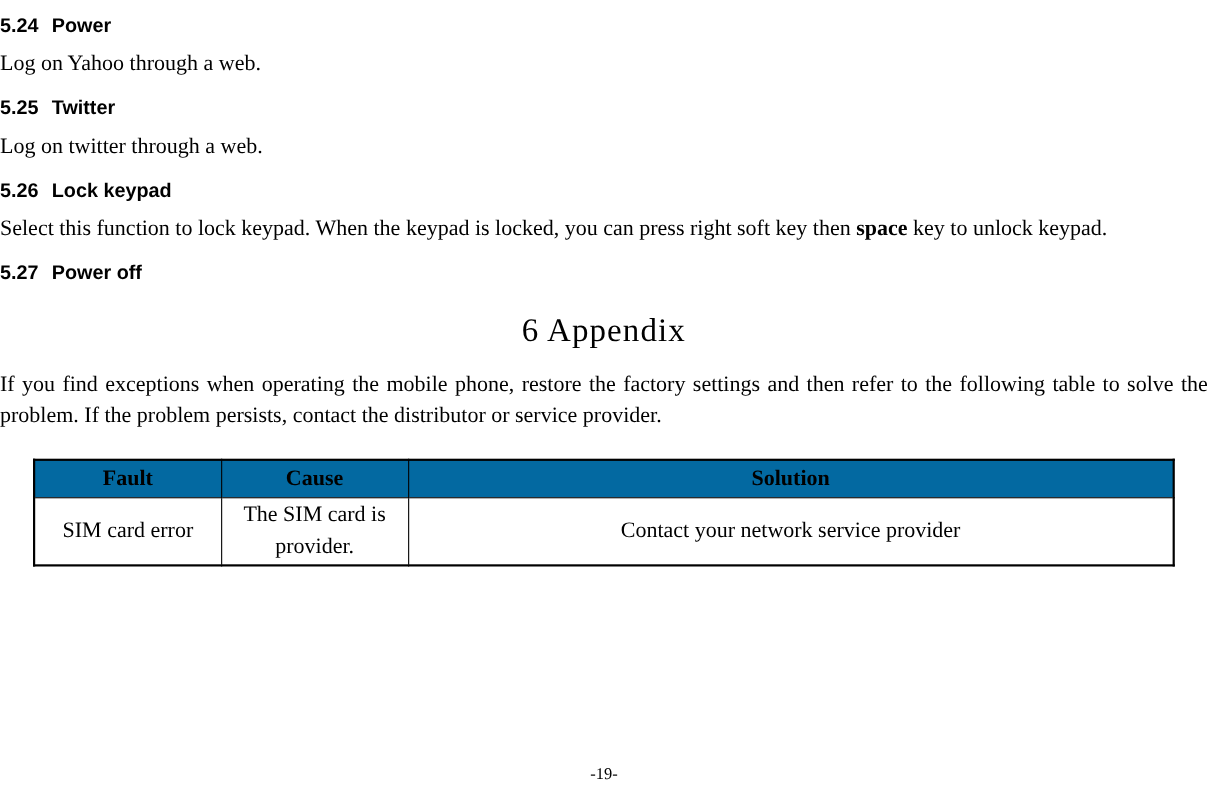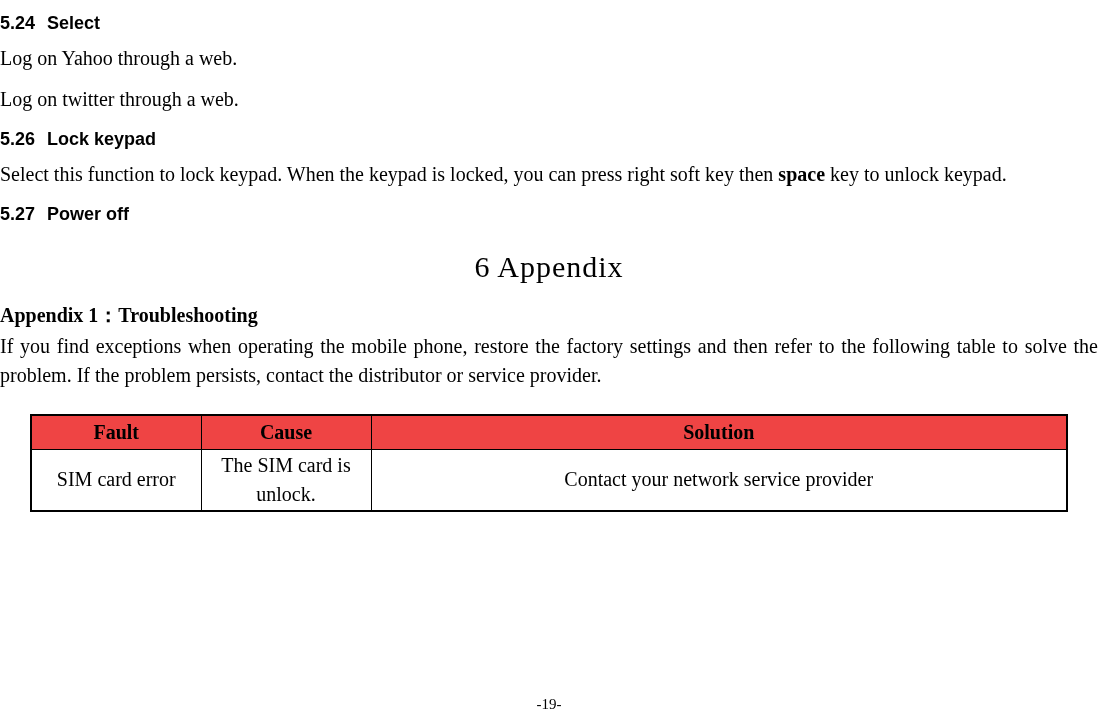--- a/index.html
+++ b/index.html
@@ -56,21 +56,21 @@
       width: 100%;
       border: 2px solid #000;
     }
     th, td {
       border: 1px solid #000;
       text-align: center;
       vertical-align: middle;
       font-size: 20px;
     }
     th {
-      background: #ef4444;
+      background: #0369a1;
       font-weight: bold;
       padding: 2px 0;
     }
     td {
       padding: 1px 6px;
     }
     .col-fault {
       width: 170px;
     }
     .col-cause {
@@ -87,55 +87,57 @@
       text-align: center;
       font-size: 15px;
     }
   </style>
 </head>
 <body>
 
 <div class="content">
 
   <div class="section-heading">
-    <span class="num">5.24</span><span>Select</span>
+    <span class="num">5.24</span><span>Power</span>
   </div>
   <p class="body-text">Log on Yahoo through a web.</p>
 
+  <div class="section-heading">
+    <span class="num">5.25</span><span>Twitter</span>
+  </div>
   <p class="body-text">Log on twitter through a web.</p>
 
   <div class="section-heading">
     <span class="num">5.26</span><span>Lock keypad</span>
   </div>
   <p class="body-text">
     <span>Select this function to lock keypad. When the keypad is locked, you can press right soft key then </span><b>space</b><span> key to unlock keypad.</span>
   </p>
 
   <div class="section-heading">
     <span class="num">5.27</span><span>Power off</span>
   </div>
 
   <div class="appendix-title">6  Appendix</div>
 
-  <div class="appendix-sub">Appendix 1：Troubleshooting</div>
   <p class="body-text">If you find exceptions when operating the mobile phone, restore the factory settings and then refer to the following table to solve the problem. If the problem persists, contact the distributor or service provider.</p>
 
   <div class="table-wrap">
     <table>
       <thead>
         <tr>
           <th class="col-fault">Fault</th>
           <th class="col-cause">Cause</th>
           <th class="col-solution">Solution</th>
         </tr>
       </thead>
       <tbody>
         <tr>
           <td class="col-fault">SIM card error</td>
-          <td class="col-cause">The SIM card is unlock.</td>
+          <td class="col-cause">The SIM card is provider.</td>
           <td class="col-solution">Contact your network service provider</td>
         </tr>
       </tbody>
     </table>
   </div>
 
 </div>
 
 <div class="page-number">-19-</div>
 

